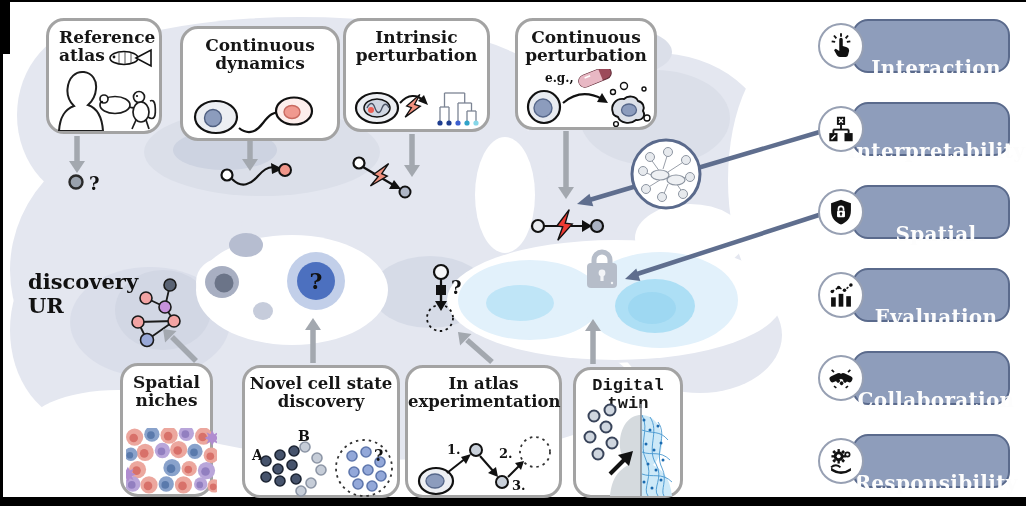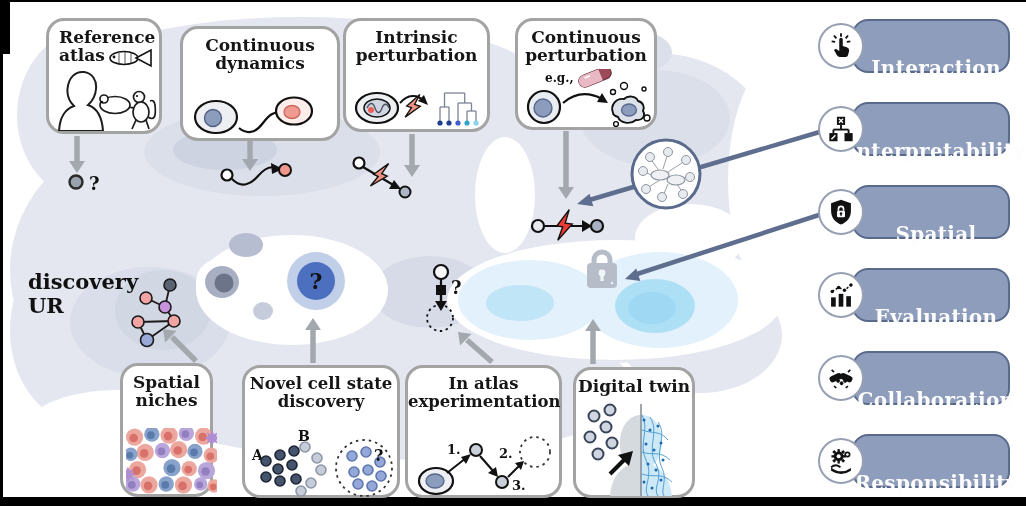--- a/index.html
+++ b/index.html
@@ -464,21 +464,21 @@
       <polygon points="85,45 83,35 75,41" fill="#111"></polygon>
       <text x="86" y="26" font-size="13" class="num">2.</text>
       <circle cx="89" cy="50" r="6" fill="#c9d0da" stroke="#111" stroke-width="2"></circle>
       <line x1="95" y1="45" x2="107" y2="33" stroke="#111" stroke-width="2"></line>
       <polygon points="111,29 102,31 108,38" fill="#111"></polygon>
       <text x="99" y="58" font-size="13" class="num">3.</text>
       <circle cx="122" cy="20" r="15" fill="none" stroke="#333" stroke-width="1.8" stroke-dasharray="2.5,4"></circle>
     </svg>
   </div>
 
-  <div class="cbox" style="left:573px;top:367px;width:122px;height:131px;">
+  <div class="cbox" style="left:573px;top:367px;width:110px;height:131px;font-family:Liberation Mono, monospace;">
     <div class="title">
       <div>Digital twin</div>
     </div>
     <svg style="left:4px;top:30px;" width="107" height="96" viewBox="0 0 107 96">
       <defs>
         <clipPath id="clipL">
             <rect x="0" y="0" width="61" height="96"></rect>
           </clipPath>
         <clipPath id="clipR">
             <rect x="61" y="0" width="46" height="96"></rect>

